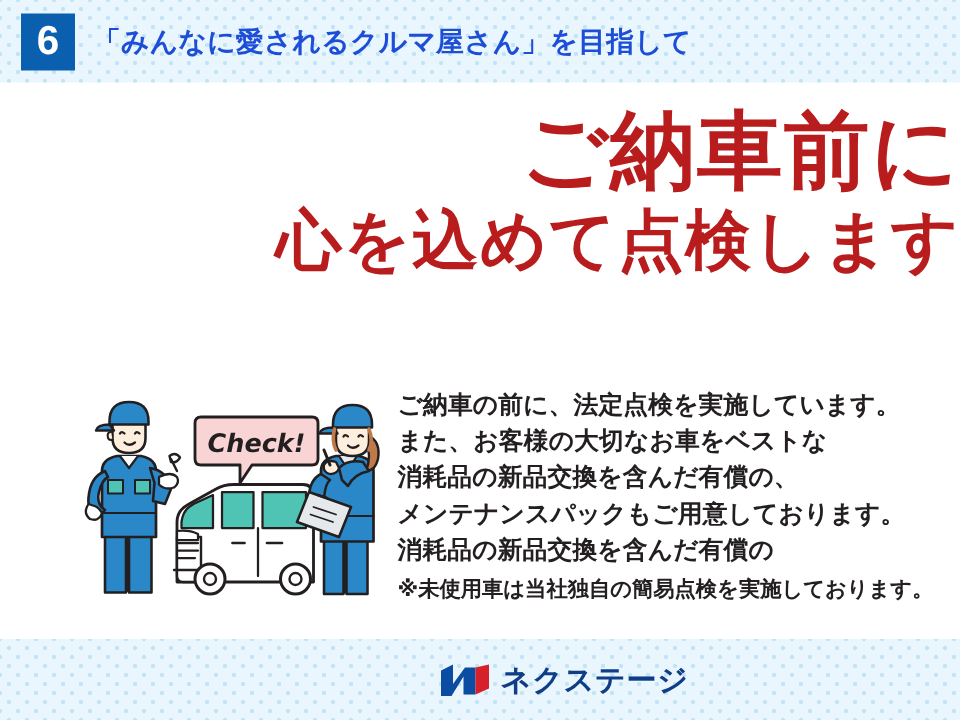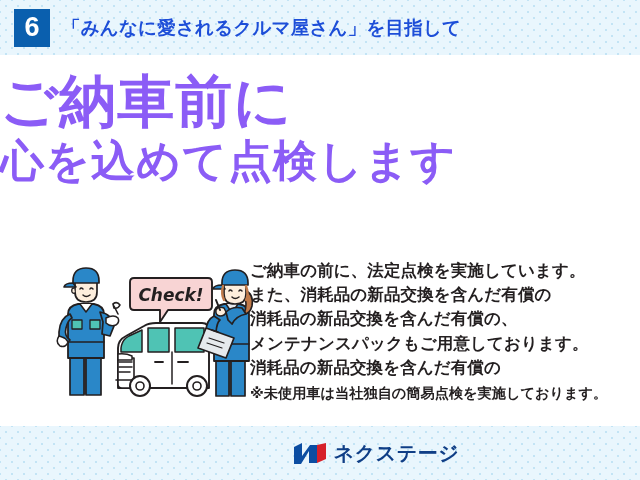--- a/index.html
+++ b/index.html
@@ -47,33 +47,33 @@
     color:#1d4ed8;
     font-size:18.5px;
     font-weight:bold;
     letter-spacing:0.2px;
     white-space:nowrap;
   }
 
   
   #headline{
     position:absolute;left:0;top:72px;width:640px;
-    text-align:left;
-    color:#8b5cf6;
+    text-align:right;
+    color:#b91c1c;
     font-weight:bold;
     letter-spacing:1px;
     line-height:1.02;
   }
   .headline-line{display:block;white-space:nowrap;}
   #headline-line-1{font-size:57px;}
   #headline-line-2{font-size:44px;margin-top:9px;}
 
   
   #body-copy{
-    position:absolute;left:250px;top:258px;width:365px;
+    position:absolute;left:265px;top:258px;width:365px;
     color:#231f20;
     font-size:16.5px;
     line-height:24.2px;
     font-weight:bold;
     letter-spacing:0.1px;
   }
   #body-copy .copy-line{display:block;white-space:nowrap;}
   #body-note{
     display:block;white-space:nowrap;
     font-size:14.2px;
@@ -114,21 +114,21 @@
     <div id="header-title">「みんなに愛されるクルマ屋さん」を目指して</div>
   </div>
 
   <div id="headline">
     <span id="headline-line-1" class="headline-line">ご納車前に</span>
     <span id="headline-line-2" class="headline-line">心を込めて点検します</span>
   </div>
 
   <div id="body-copy">
     <span class="copy-line">ご納車の前に、法定点検を実施しています。</span>
-    <span class="copy-line">また、消耗品の新品交換を含んだ有償の</span>
+    <span class="copy-line">また、お客様の大切なお車をベストな</span>
     <span class="copy-line">消耗品の新品交換を含んだ有償の、</span>
     <span class="copy-line">メンテナンスパックもご用意しております。</span>
     <span class="copy-line">消耗品の新品交換を含んだ有償の</span>
     <span id="body-note">※未使用車は当社独自の簡易点検を実施しております。</span>
   </div>
 
   <div id="illustration">
     <svg viewBox="0 0 205 136" xmlns="http://www.w3.org/2000/svg">
       <g fill="none" stroke="#231f20" stroke-width="1.6" stroke-linejoin="round" stroke-linecap="round">
 

